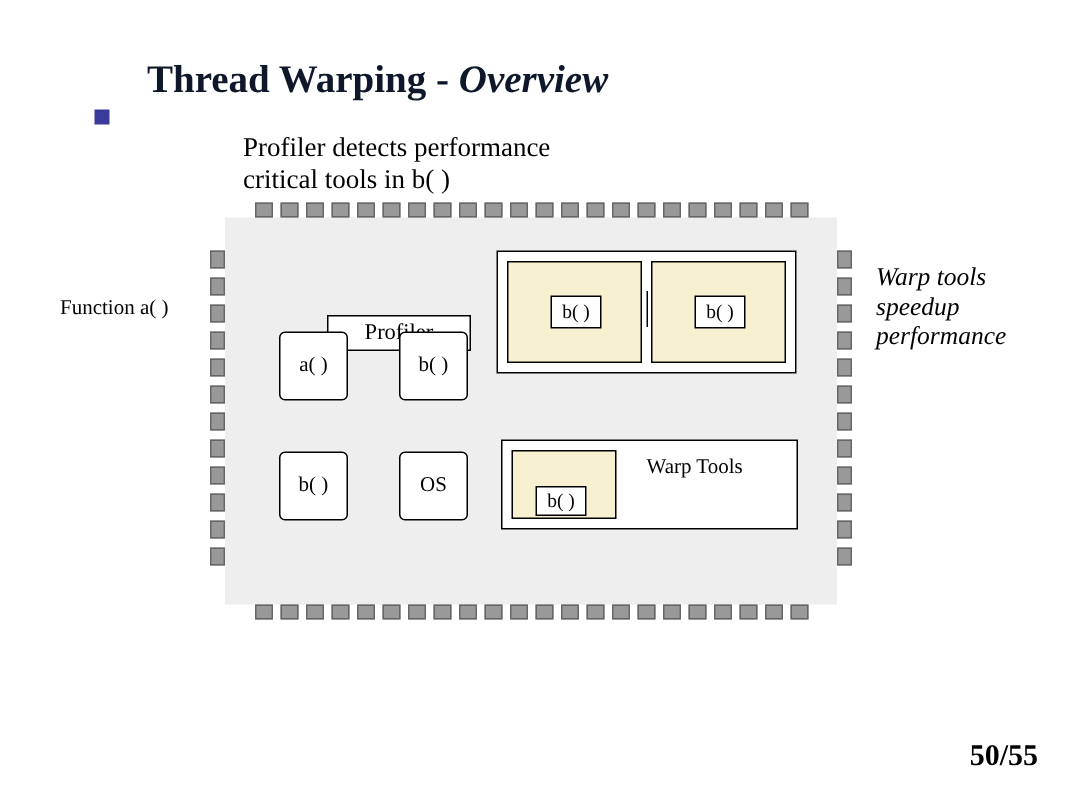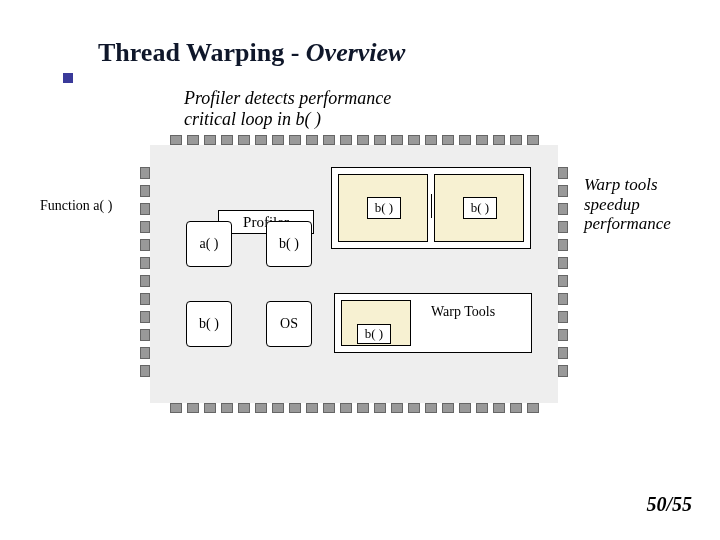--- a/index.html
+++ b/index.html
@@ -29,23 +29,22 @@
     position: absolute;
     top: 73px;
     left: 63px;
     width: 10px;
     height: 10px;
     background: #3a3a9a;
   }
   .profiler-note {
     position: absolute;
     top: 88px;
-    left: 184px;
+    left: 162px;
     font-size: 18px;
-    font-style: italic;
     line-height: 1.15;
   }
   .warp-note {
     position: absolute;
     top: 175px;
     right: 26px;
     width: 110px;
     font-size: 17px;
     font-style: italic;
     line-height: 1.15;
@@ -56,21 +55,20 @@
     left: 160px;
     font-size: 18px;
     font-style: italic;
   }
   .page-num {
     position: absolute;
     bottom: 24px;
     right: 28px;
     font-size: 20px;
     font-weight: bold;
-    font-style: italic;
   }
   .func-label {
     position: absolute;
     top: 198px;
     left: 40px;
     font-size: 14px;
   }
   .code-box {
     position: absolute;
     top: 219px;
@@ -162,21 +160,21 @@
 <body>
 
 <div class="slide">
   <div class="bullet-sq"></div>
   <div class="title">
     <span>Thread Warping - </span><span class="ital">Overview</span>
   </div>
 
   <div class="profiler-note">
     <div>Profiler detects performance</div>
-    <div>critical loop in b( )</div>
+    <div>critical tools in b( )</div>
   </div>
 
   <div class="warp-note">
     <div>Warp tools</div>
     <div>speedup</div>
     <div>performance</div>
   </div>
 
   <div class="func-label">Function a( )</div>
 

